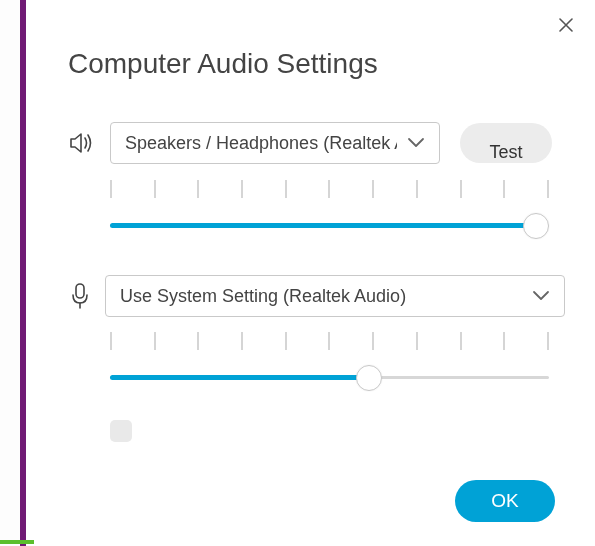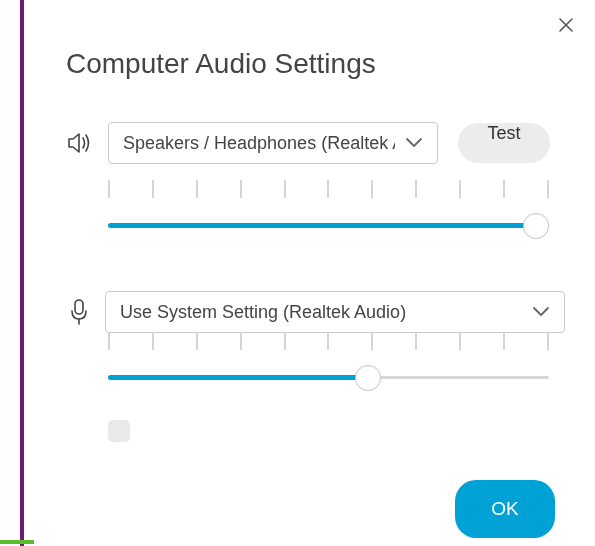--- a/index.html
+++ b/index.html
@@ -15,39 +15,39 @@
   .bg-ghost {
     position:absolute; left:0; top:0; width:100%; height:100%;
     pointer-events:none; color:#555; opacity:0.06; font-size:22px;
   }
   .bg-ghost .g1{position:absolute;top:30px;left:120px;}
   .bg-ghost .g2{position:absolute;top:93px;left:65px;}
 
   .dialog {
     position: absolute; left: 20px; top: 0; right: 0; bottom: 0;
     background: #fff;
-    border-left: 4px solid #701a75;
+    border-left: 6px solid #701a75;
   }
   .close-btn {
     position: absolute; top: 14px; right: 18px;
     width: 22px; height: 22px;
     display:flex;align-items:center;justify-content:center;
     cursor: pointer; color:#555; font-size:16px;
   }
   .title {
     position: absolute; top: 48px; left: 42px;
     font-size: 28px; font-weight: 400; color: #444;
   }
 
   .row {
     position:absolute; left: 42px; right: 30px;
     display:flex; align-items:center;
   }
   .row.speaker { top: 122px; }
-  .row.mic { top: 291px; }
+  .row.mic { top: 275px; }
 
   .dev-icon {
     width: 28px; display:flex; justify-content:center; color:#444;
   }
   .select {
     margin-left: 14px;
     height: 42px;
     border: 1px solid #c9c9c9;
     border-radius: 4px;
     display:flex; align-items:center;
@@ -59,21 +59,21 @@
     justify-content: space-between;
   }
   .select.speaker-sel { width: 330px; }
   .select.mic-sel { width: 460px; }
   .select .chev { margin-left: 10px; color:#666; flex:0 0 auto; }
 
   .test-btn {
     margin-left: 20px;
     width: 92px; height: 40px;
     background: #ececec; border-radius: 20px;
-    display:flex;align-items:flex-start;justify-content:center;
+    display:flex;align-items:flex-end;justify-content:center;
     font-size:18px; color:#333; cursor:pointer;
   }
 
   .slider-wrap {
     position:absolute; left: 84px; right: 46px;
     height: 60px;
   }
   .slider-wrap.speaker-sl { top: 180px; }
   .slider-wrap.mic-sl { top: 332px; }
 
@@ -105,21 +105,21 @@
     display:flex; align-items:center;
   }
   .chk {
     width:22px; height:22px; border-radius:5px;
     background:#e9e9e9; margin-right:14px; cursor:pointer;
   }
   .auto-row .lbl { font-size:18px; color:#444; }
 
   .ok-btn {
     position:absolute; right: 40px; top: 480px;
-    width: 100px; height: 58px;
+    width: 100px; height: 42px;
     background:#00a2d6; color:#fff;
     border-radius:21px; display:flex;align-items:center;justify-content:center;
     font-size:19px; cursor:pointer;
   }
 
   .bottom-accent {
     position:absolute; left:0; bottom:2px; width:34px; height:4px;
     background:#5bbf2c;
   }
   .sel-text{white-space:nowrap;overflow:hidden;text-overflow:clip;}

